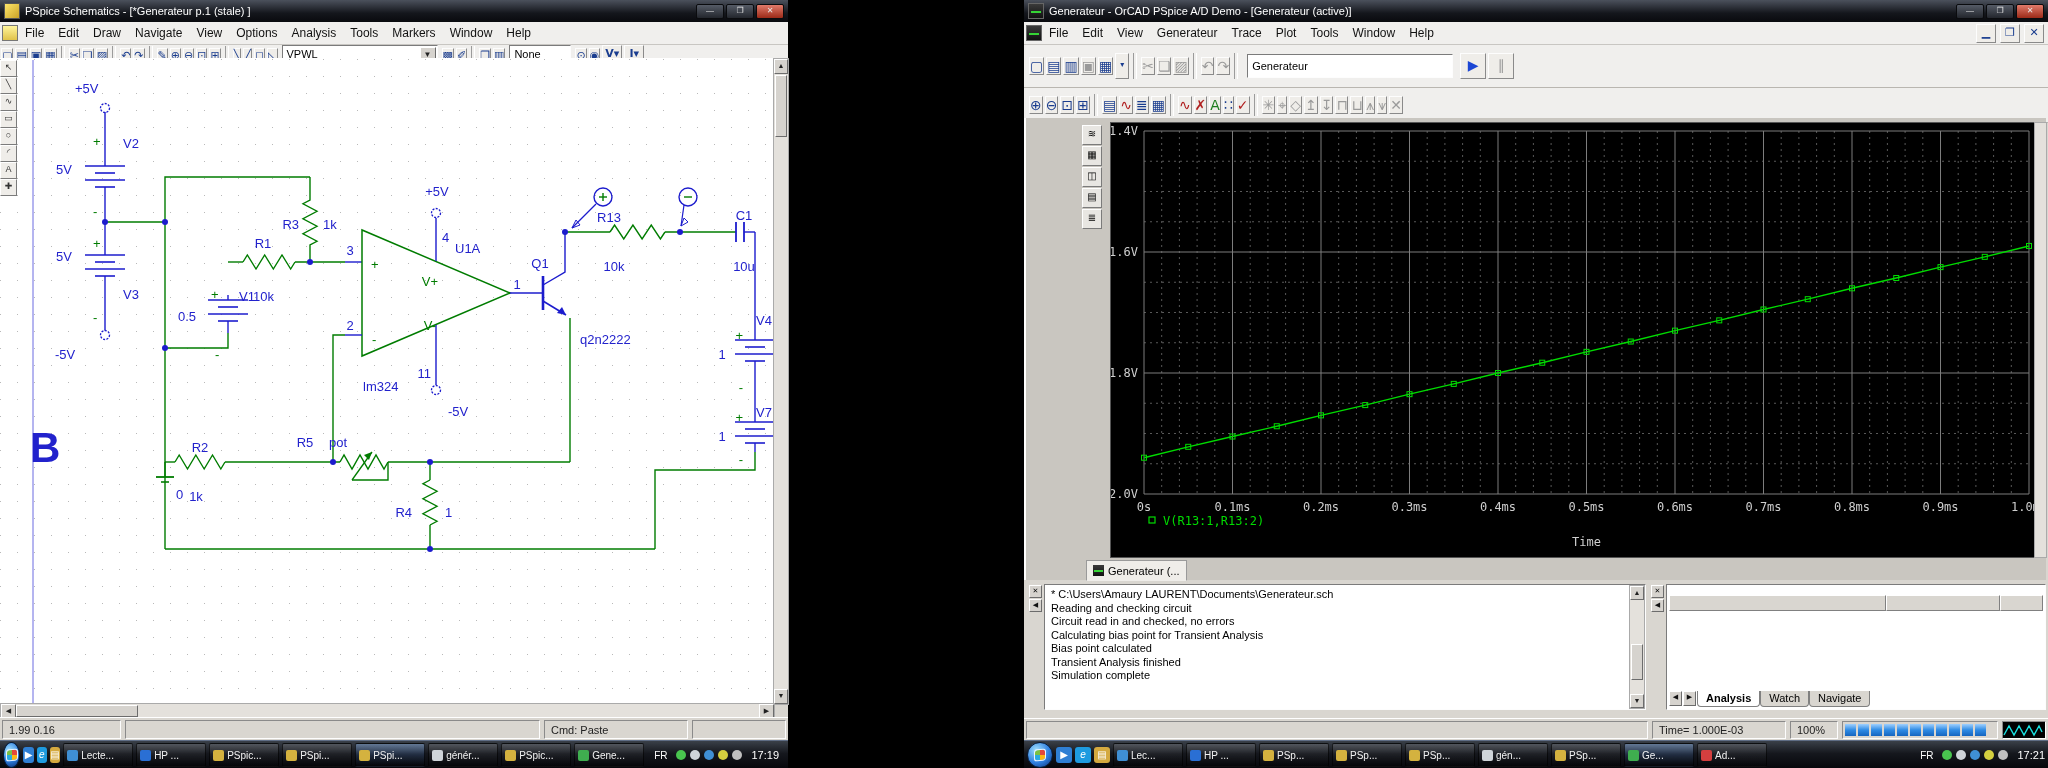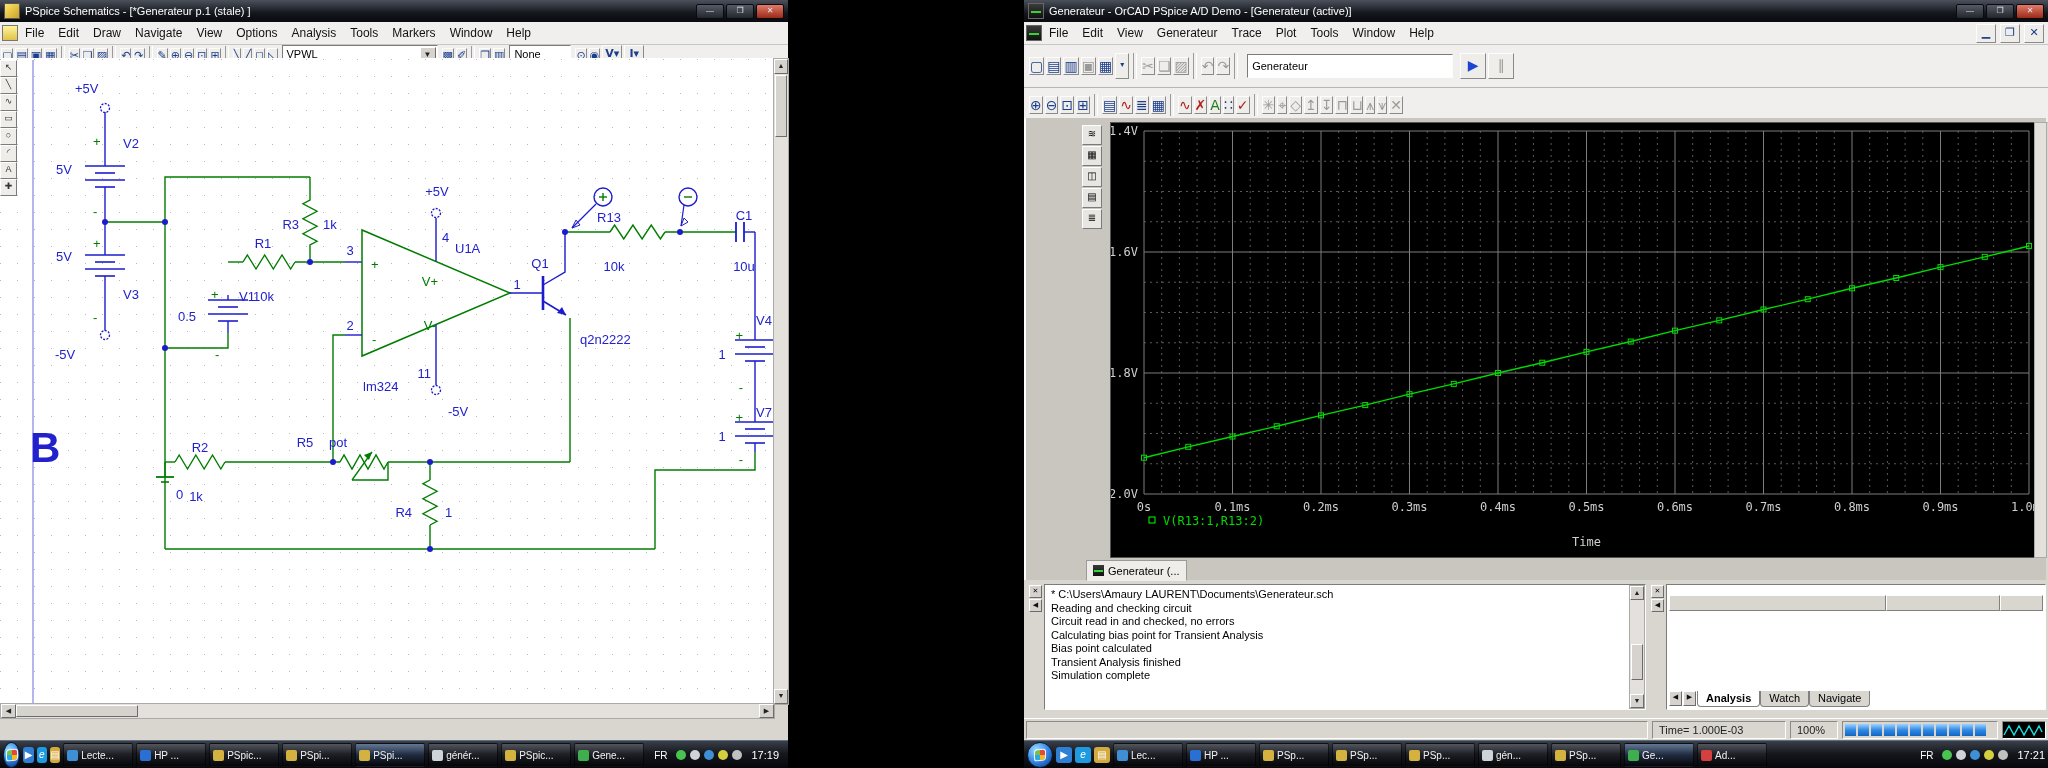--- a/index.html
+++ b/index.html
@@ -304,20 +304,26 @@
       <div style="height:60px;margin:1px;background:#d6d3ce;border:1px solid;border-color:#fff #6c6c6c #6c6c6c #fff;"></div>
       <div class="sarrow abs" style="bottom:0;left:0;right:0;height:13px;line-height:12px;">▼</div>
     </div>
 
     <div class="abs scroll" style="left:0;top:703px;width:773px;height:14px;">
       <div class="sarrow abs" style="left:0;top:0;width:13px;height:12px;line-height:11px;">◀</div>
       <div style="position:absolute;left:15px;top:1px;width:120px;height:10px;background:#d6d3ce;border:1px solid;border-color:#fff #6c6c6c #6c6c6c #fff;"></div>
       <div class="sarrow abs" style="right:0;top:0;width:13px;height:12px;line-height:11px;">▶</div>
     </div>
 
+    <div class="abs statusbar" style="left:0;top:717px;width:788px;height:23px;">
+      <span class="sseg" style="width:105px;">1.99  0.16</span>
+      <span class="sseg" style="flex:1;"></span>
+      <span class="sseg" style="width:130px;">Cmd: Paste</span>
+      <span class="sseg" style="width:80px;"></span>
+    </div>
 
     <div class="abs taskbar" id="left-taskbar" style="left:0;top:740px;width:782px;">
       <span class="orb">
           <span class="orbflag"></span>
         </span>
       <span class="ql" style="background:#2f7fd4;">▶</span>
       <span class="ql" style="background:#1e9be0;font-style:italic;">e</span>
       <span class="ql" style="background:#d4a93f;">▤</span>
       <span id="left-taskbuttons" style="display:flex;gap:3px;">
           <span class="tkbtn">

